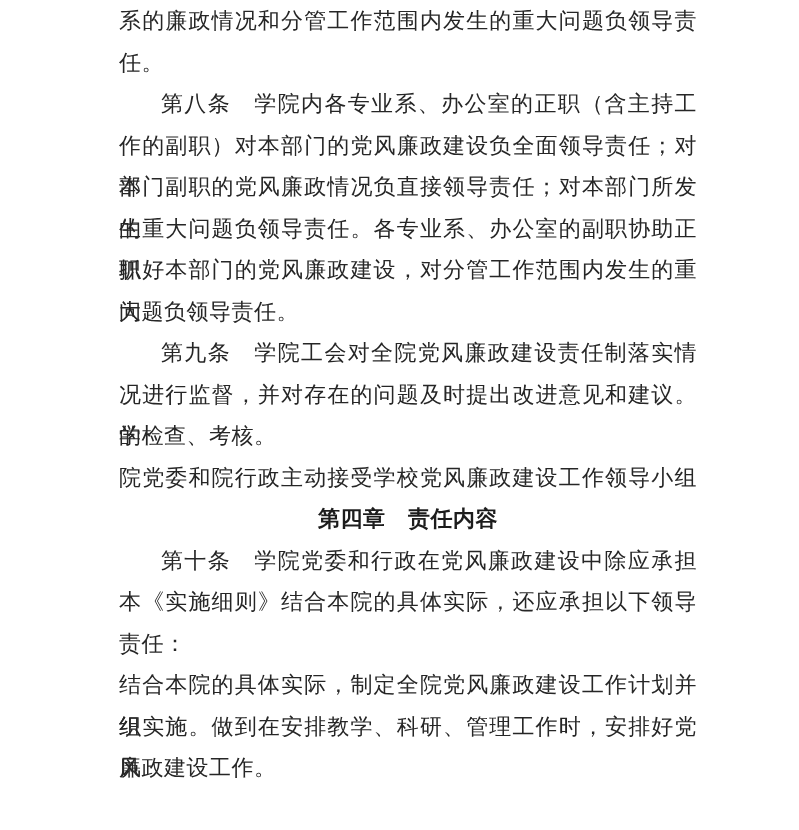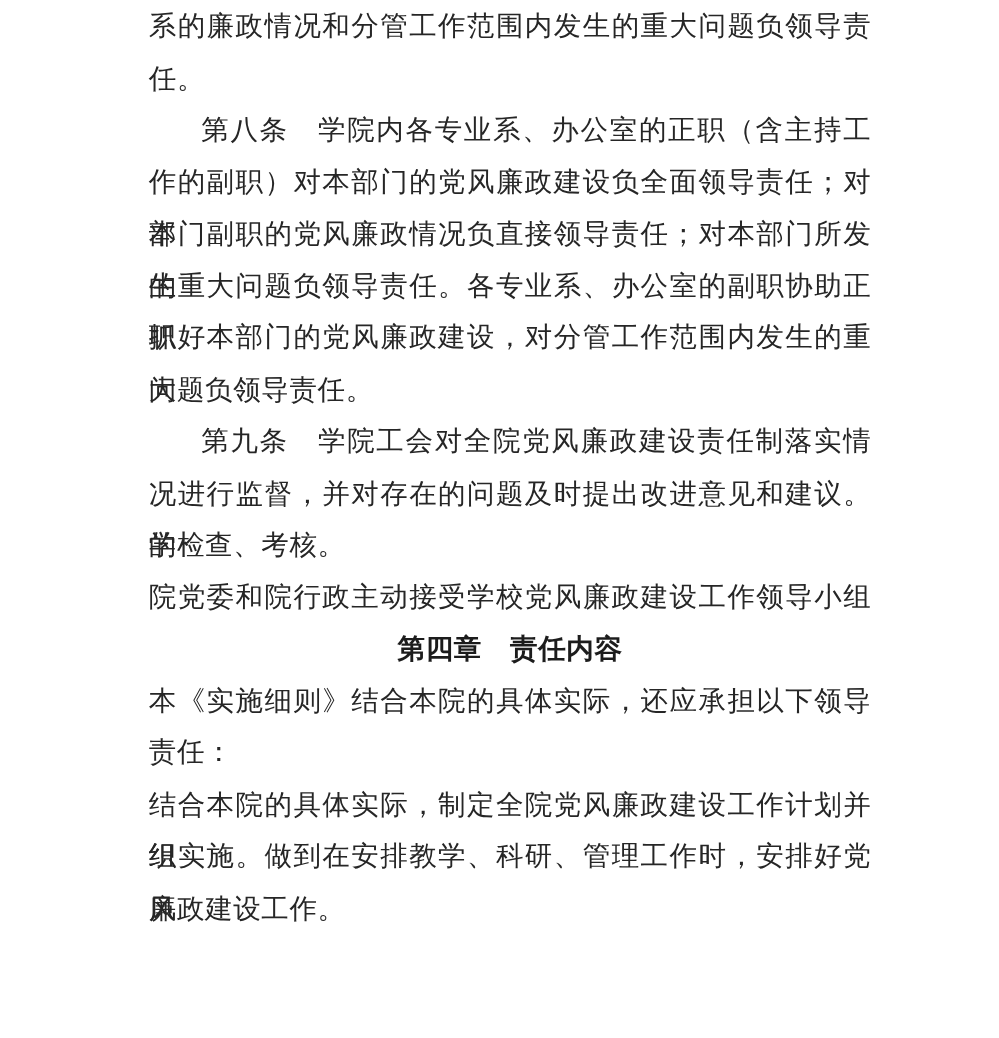--- a/index.html
+++ b/index.html
@@ -67,19 +67,20 @@
       <div class="line fill">作的副职）对本部门的党风廉政建设负全面领导责任；对本</div>
       <div class="line fill">部门副职的党风廉政情况负直接领导责任；对本部门所发生</div>
       <div class="line fill">的重大问题负领导责任。各专业系、办公室的副职协助正职</div>
       <div class="line fill">抓好本部门的党风廉政建设，对分管工作范围内发生的重大</div>
       <div class="line end">问题负领导责任。</div>
       <div class="line fill-indent">第九条　学院工会对全院党风廉政建设责任制落实情</div>
       <div class="line fill">况进行监督，并对存在的问题及时提出改进意见和建议。学</div>
       <div class="line end">的检查、考核。</div>
       <div class="line fill">院党委和院行政主动接受学校党风廉政建设工作领导小组</div>
       <div class="line heading">第四章　责任内容</div>
+      <div class="line fill-indent">第十条　学院党委和行政在党风廉政建设中除应承担</div>
       <div class="line fill">本《实施细则》结合本院的具体实际，还应承担以下领导</div>
       <div class="line end">责任：</div>
       <div class="line fill">结合本院的具体实际，制定全院党风廉政建设工作计划并组</div>
       <div class="line fill">织实施。做到在安排教学、科研、管理工作时，安排好党风</div>
       <div class="line end">廉政建设工作。</div>
     </div>
 </div>
 
 </body></html>

